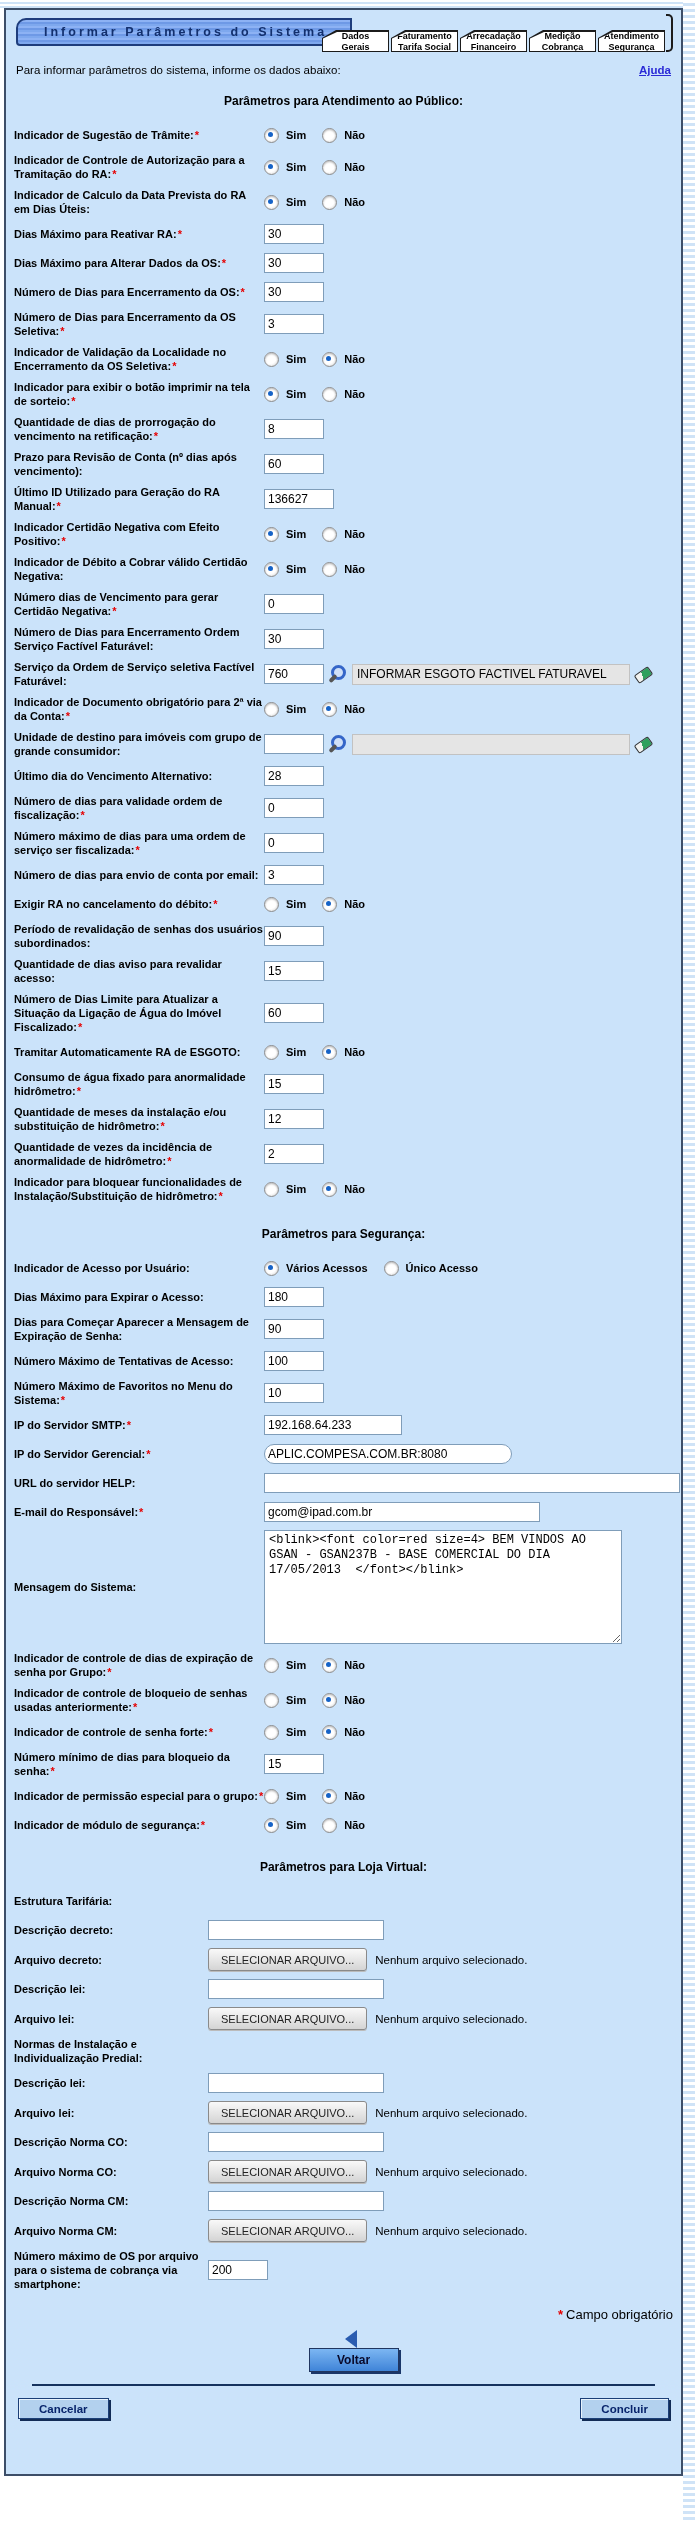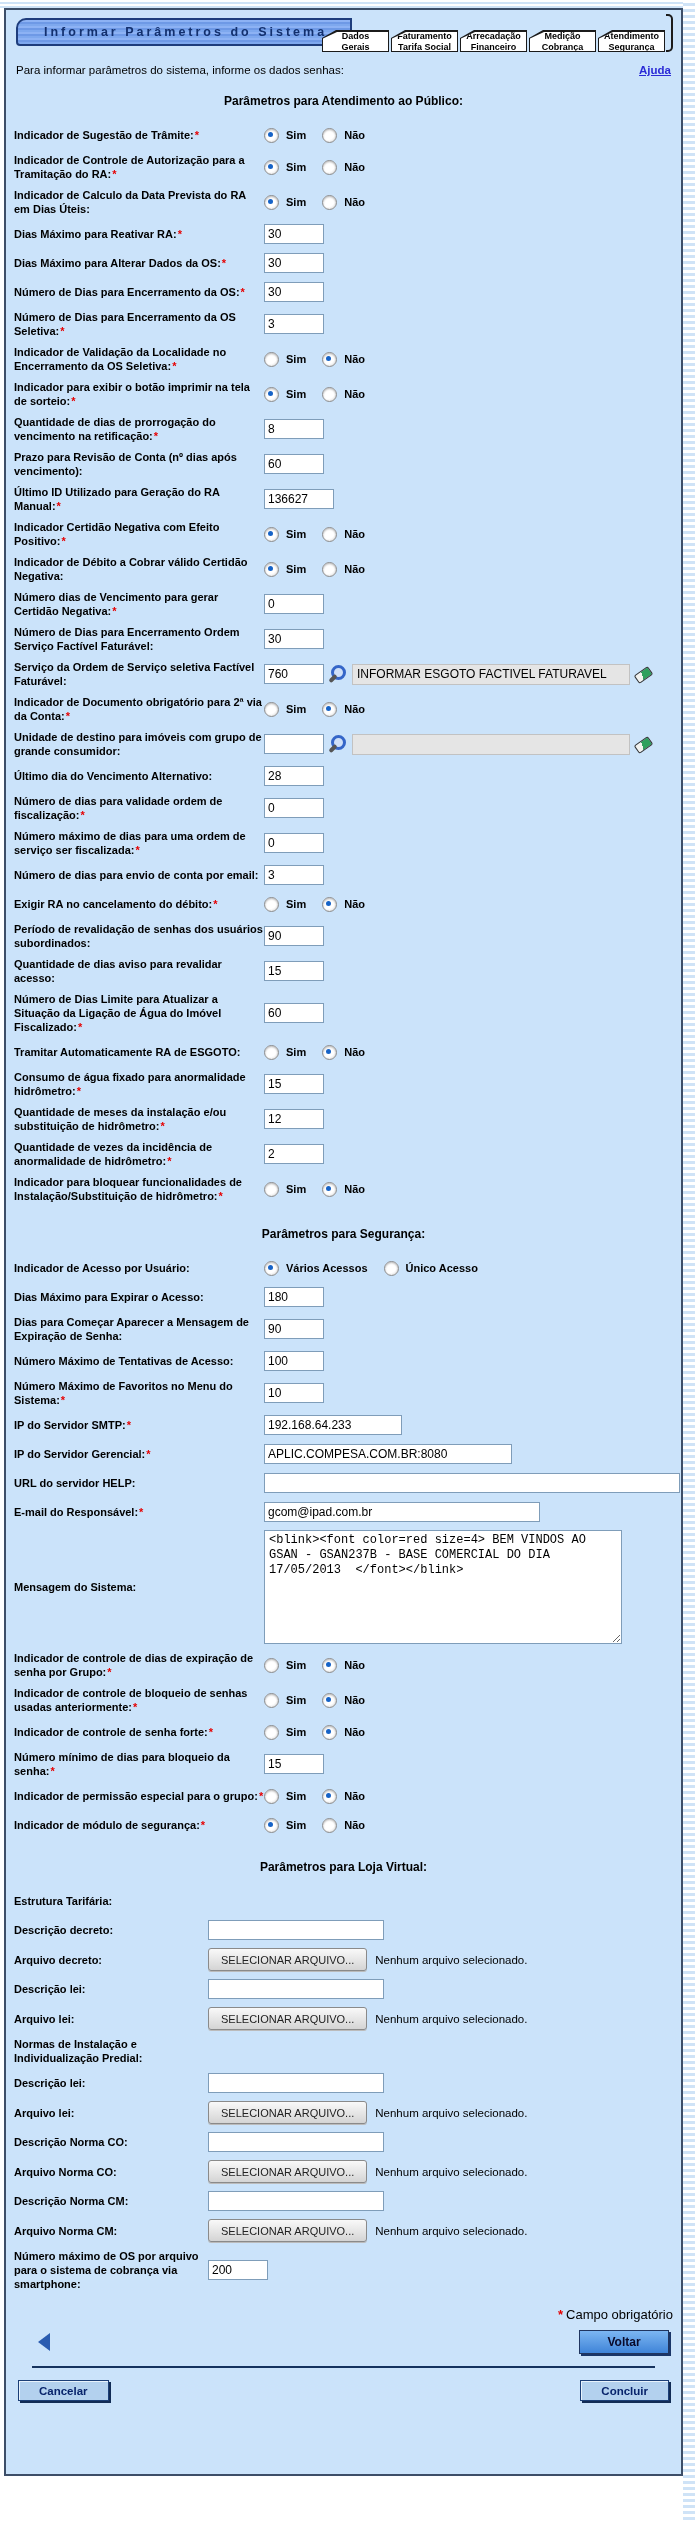--- a/index.html
+++ b/index.html
@@ -64,21 +64,21 @@
   .ta{width:348px;height:108px;font-family:"Liberation Mono",monospace;font-size:12px;
     line-height:15px;border:1px solid #7f9db9;padding:2px 4px;resize:both;background:#fff;}
 
   .filebtn{height:23px;padding:0 12px;font-family:"Liberation Sans",sans-serif;font-size:11px;
     color:#222;background:linear-gradient(#f9f9f9,#e3e3e3 60%,#d4d4d4);border:1px solid #8a8a8a;
     border-radius:3px;box-shadow:0 1px 0 #bbb;cursor:pointer;white-space:nowrap;}
   .filestatus{font-size:11.5px;margin-left:8px;color:#000;white-space:nowrap;}
 
   .required-note{margin:16px 0 6px 198px;font-size:13px;color:#000;text-align:right;}
   .required-note .star{margin-right:3px;}
-  .voltar-row{display:flex;justify-content:space-between;align-items:center;margin:8px 14px 6px;transform:translateX(10px);}
+  .voltar-row{display:flex;justify-content:flex-end;align-items:center;margin:8px 8px 6px;transform:translateX(10px);flex-direction:column;}
   .back-arrow{width:0;height:0;border-top:9px solid transparent;border-bottom:9px solid transparent;
     border-right:12px solid #2a5cb0;margin-right:5px;cursor:pointer;}
   .voltar{min-width:90px;height:24px;background:linear-gradient(#7cb6f2,#3f84d8);
     border:1px solid #20355f;box-shadow:2px 2px 0 #1a3668;font-family:"Liberation Sans",sans-serif;
     font-size:12px;font-weight:bold;color:#0a0a2a;cursor:pointer;}
   .sep{border:none;border-top:2px solid #16335e;margin:12px 18px 10px;}
   .bottom{display:flex;justify-content:space-between;padding:2px 4px 30px;}
   .btn{height:21px;padding:0 20px;background:#b3d1ee;border:1px solid #1c3f77;
     box-shadow:inset 1px 1px 0 #e8f3fc,2px 2px 0 #122c55;color:#08246b;
     font-family:"Liberation Sans",sans-serif;font-size:11.5px;font-weight:bold;cursor:pointer;}
@@ -125,21 +125,21 @@
             <div class="tab-in">
               <div class="tab-line">Atendimento</div>
               <div class="tab-line">Segurança</div>
             </div>
           </div>
           <div class="tab-end"></div>
         </div>
     </div>
 
     <div class="intro">
-      <span>Para informar parâmetros do sistema, informe os dados senhas:</span>
+      <span>Para informar parâmetros do sistema, informe os dados abaixo:</span>
       <a class="help">Ajuda</a>
     </div>
 
     <div class="content">
       <div class="sec">
           <div class="sec-head">Parâmetros para Atendimento ao Público:</div>
           <div class="row">
             <div class="lbl"><span>Indicador de Sugestão de Trâmite:</span><span class="star">*</span></div>
             <div class="ctrl">
               <span class="radio checked"></span>
@@ -408,21 +408,21 @@
           </div>
           <div class="row">
             <div class="lbl"><span>IP do Servidor SMTP:</span><span class="star">*</span></div>
             <div class="ctrl">
               <input class="txt" type="text" value="192.168.64.233" style="width: 130px;">
             </div>
           </div>
           <div class="row">
             <div class="lbl"><span>IP do Servidor Gerencial:</span><span class="star">*</span></div>
             <div class="ctrl">
-              <input class="txt" type="text" value="APLIC.COMPESA.COM.BR:8080" style="width: 240px;">
+              <input class="txt" type="text" value="APLIC.COMPESA.COM.BR:8080" style="width: 240px; border-radius: 10px;">
             </div>
           </div>
           <div class="row">
             <div class="lbl"><span>URL do servidor HELP:</span></div>
             <div class="ctrl">
               <input class="txt" type="text" value="" style="width: 408px;">
             </div>
           </div>
           <div class="row">
             <div class="lbl"><span>E-mail do Responsável:</span><span class="star">*</span></div>

